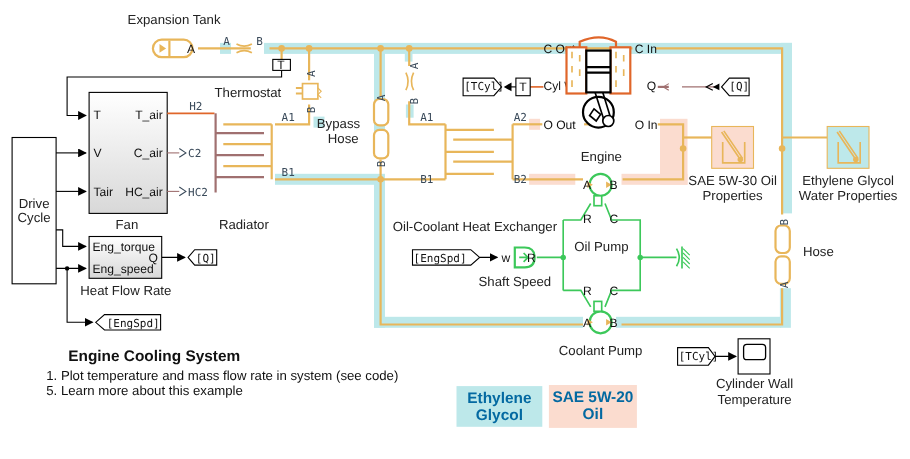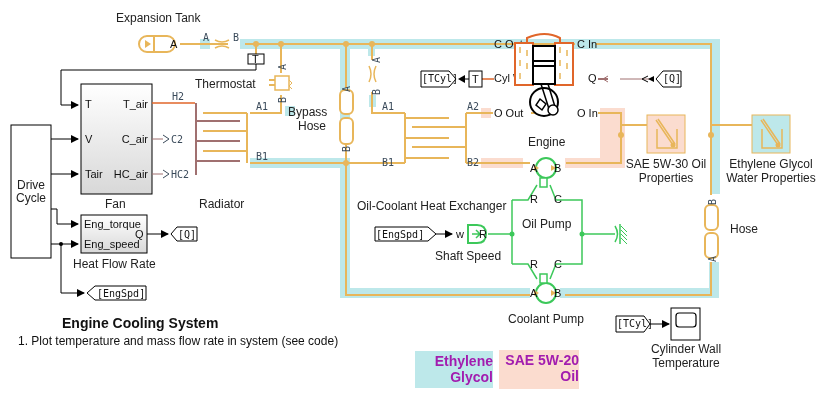--- a/index.html
+++ b/index.html
@@ -5,22 +5,22 @@
   html, body { margin:0; padding:0; background:#ffffff; }
   body { width:827px; height:417px; position:relative; overflow:hidden; font-family:"Liberation Sans", sans-serif; }
   #canvas { position:absolute; left:0; top:0; }
   .lbl { font-family:"Liberation Sans", sans-serif; font-size:12px; fill:#222; }
   .port { font-family:"DejaVu Sans Mono", monospace; font-size:10px; fill:#3a4a5a; }
   .portb { font-family:"Liberation Sans", sans-serif; font-size:11px; fill:#111; }
   .blk { font-family:"Liberation Sans", sans-serif; font-size:11px; fill:#111; }
   .tag { font-family:"DejaVu Sans Mono", monospace; font-size:10px; fill:#111; }
   .title { position:absolute; left:18px; top:315px; font-size:14px; font-weight:bold; color:#111;padding-left:44px; }
   .list { position:absolute; left:18px; top:334px; font-size:12px; line-height:14px; color:#111; margin:0; padding:0; list-style:none; }
-  .list li { cursor:pointer; }
-  .legend { position:absolute; font-size:14px; font-weight:bold; text-align:right; line-height:16px; color:#a21caf; padding:2px 0; }
+  .list li { cursor:pointer;margin-left:24px; }
+  .legend { position:absolute; font-size:14px; font-weight:bold; text-align:center; line-height:16px; color:#0369a1; padding:2px 0; }
   #legend-eg { left:415px; top:351px; width:78px; height:33px; }
   #legend-oil { left:499px; top:350px; width:80px; height:35px; }
 </style>
 </head>
 <body>
 
 <svg id="canvas" width="827" height="417" viewBox="0 0 827 417">
   <defs>
     <marker id="arr" markerWidth="8" markerHeight="8" refX="7" refY="4" orient="auto">
         <path d="M0,0 L8,4 L0,8 z" fill="#000"></path>
@@ -347,20 +347,21 @@
     <rect x="671" y="308" width="29" height="32" fill="#fff" stroke="#000"></rect>
     <rect x="676" y="313" width="20" height="14" rx="3" fill="#fff" stroke="#000" stroke-width="1.2"></rect>
     <text class="lbl" x="686" y="353" text-anchor="middle">Cylinder Wall</text>
     <text class="lbl" x="686" y="367" text-anchor="middle">Temperature</text>
   </g>
 </svg>
 
 <div class="title">Engine Cooling System</div>
 <ul class="list">
   <li>1. Plot temperature and mass flow rate in system (see code)</li>
+  <li>5. Learn more about this example</li>
 </ul>
 
 <div class="legend" id="legend-eg" style="background:#bde8ea">
   <div>Ethylene</div>
   <div>Glycol</div>
 </div>
 <div class="legend" id="legend-oil" style="background:#fbdccf">
   <div>SAE 5W-20</div>
   <div>Oil</div>
 </div>

